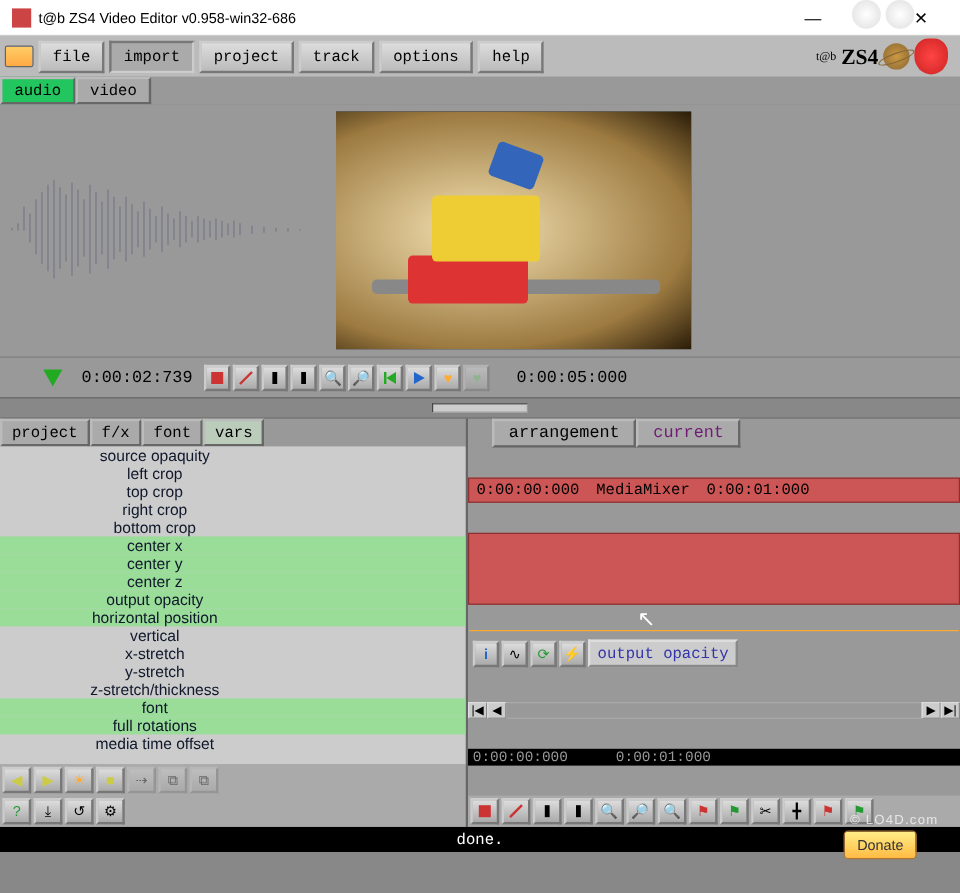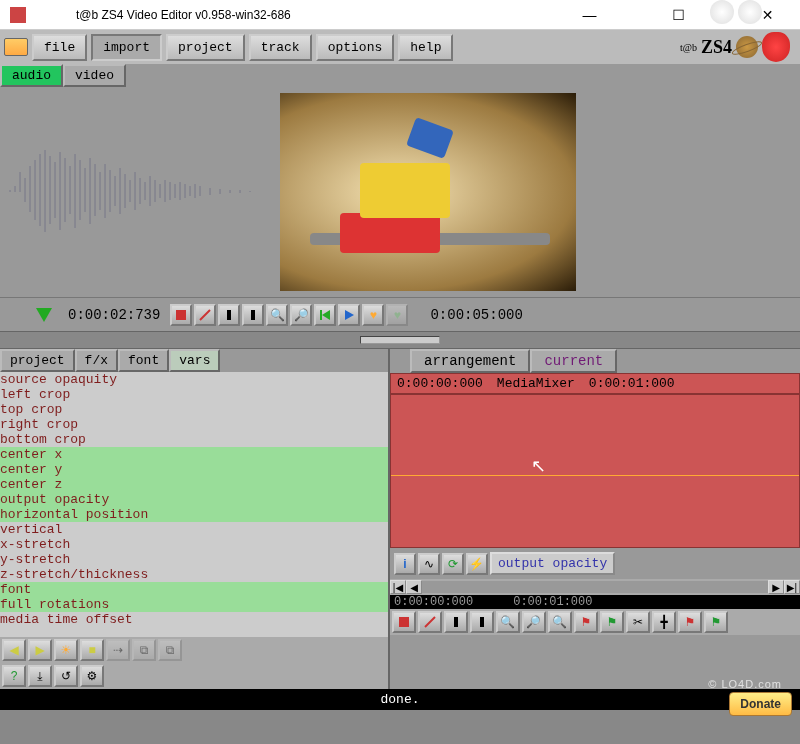--- a/index.html
+++ b/index.html
@@ -1,19 +1,19 @@
 <!DOCTYPE html>
 <html><head>
 <meta charset="utf-8">
 <style>
 * { box-sizing: border-box; margin: 0; padding: 0; }
 body { font-family: Arial, sans-serif; font-size: 11px; background: #888; width: 800px; height: 744px; overflow: hidden; }
 
 
-.titlebar { background: #fff; height: 30px; display: flex; align-items: center; padding: 0 10px; border-bottom: 1px solid #ccc; gap: 44px; }
+.titlebar { background: #fff; height: 30px; display: flex; align-items: center; padding: 0 10px; border-bottom: 1px solid #ccc; }
 .titlebar .icon { width: 16px; height: 16px; background: #c44; margin-right: 6px; }
 .titlebar .title { flex: 1; font-size: 12px; color: #000; }
 .titlebar .winbtn { width: 45px; height: 28px; display: flex; align-items: center; justify-content: center; color: #000; font-size: 14px; }
 
 
 .menubar { background: #bbb; height: 34px; display: flex; align-items: center; padding: 0 4px; gap: 4px; }
 .folder-icon { width: 24px; height: 18px; background: linear-gradient(#fc6, #fa4); border: 1px solid #666; border-radius: 2px; }
 .menu-btn { background: linear-gradient(#ddd, #bbb); border: 2px outset #ccc; padding: 4px 10px; font-size: 13px; font-family: 'Courier New', monospace; color: #000; }
 .menu-btn.active { border-style: inset; background: #aaa; }
 .logo-area { margin-left: auto; display: flex; align-items: center; gap: 4px; padding-right: 6px; }
@@ -45,28 +45,28 @@
 .transport { background: #999; height: 34px; display: flex; align-items: center; gap: 2px; padding: 0 30px; border-top: 1px solid #777; }
 .play-marker { width: 0; height: 0; border-left: 8px solid transparent; border-right: 8px solid transparent; border-top: 14px solid #2a2; margin: 0 6px; }
 .timecode { font-family: 'Courier New', monospace; font-size: 14px; color: #000; padding: 0 8px; }
 .tbtn { width: 22px; height: 22px; background: linear-gradient(#ddd,#aaa); border: 2px outset #ccc; display: flex; align-items: center; justify-content: center; font-size: 12px; }
 .divider-bar { background: #888; height: 18px; display: flex; align-items: center; justify-content: center; border-top: 1px solid #666; border-bottom: 1px solid #666; }
 .divider-handle { width: 80px; height: 8px; background: #ccc; border: 1px inset #999; }
 
 
 .lower { display: flex; background: #999; height: 340px; }
 .left-pane { width: 390px; display: flex; flex-direction: column; border-right: 2px solid #666; }
-.right-pane { flex: 1; display: flex; flex-direction: column; }
+.right-pane { flex: 1; display: flex; flex-direction: column; gap: 25px; }
 
 .param-tabs { display: flex; background: #999; }
 .ptab { background: #aaa; border: 2px outset #bbb; padding: 2px 8px; font-family: 'Courier New', monospace; font-size: 13px; }
 .ptab.sel { background: #bcb; }
 
 .param-list { flex: 1; overflow: hidden; background: #ccc; }
-.param-row { text-align: left; padding: 0 130px 0 0; font-family: Liberation Mono, monospace; font-size: 13px; color: #7f1d1d; line-height: 15px; }
+.param-row { text-align: center; padding: 0 130px 0 0; font-family: Liberation Sans, sans-serif; font-size: 13px; color: #0f172a; line-height: 15px; }
 .param-row.green { background: #9d9; }
 
 .left-toolbar { background: #aaa; padding: 2px; display: flex; flex-wrap: wrap; gap: 2px; }
 .left-toolbar .tbtn, .tl-toolbar .tbtn { width: 24px; height: 22px; }
 
 
 .arr-tabs { display: flex; background: #999; padding-left: 20px; }
 .arr-tab { padding: 2px 12px; font-family: 'Courier New', monospace; font-size: 14px; background: #aaa; border: 2px outset #bbb; }
 .arr-tab.cur { color: #701a75; }
 
@@ -80,21 +80,21 @@
 
 .tl-scroll { background: #aaa; height: 16px; display: flex; align-items: center; }
 .scroll-arrow { width: 16px; height: 14px; background: #ccc; border: 1px outset #ddd; display: flex; align-items: center; justify-content: center; font-size: 10px; }
 .scroll-track { flex: 1; background: #999; height: 12px; }
 
 .tl-ruler { background: #000; color: #999; font-family: 'Courier New', monospace; font-size: 12px; display: flex; padding: 0 4px; gap: 40px; }
 .tl-toolbar { background: #aaa; display: flex; gap: 2px; padding: 2px; align-items: center; }
 
 
 .statusbar { background: #000; color: #fff; font-family: 'Courier New', monospace; font-size: 13px; text-align: center; padding: 3px; }
-.donate { position: absolute; right: 8px; bottom: 28px; background: linear-gradient(#fe8,#fb4); border: 1px solid #a73; border-radius: 4px; padding: 4px 10px; font-size: 12px; font-weight: bold; color: #333; }
+.donate { position: absolute; right: 36px; bottom: 28px; background: linear-gradient(#fe8,#fb4); border: 1px solid #a73; border-radius: 4px; padding: 4px 10px; font-size: 12px; font-weight: normal; color: #333; }
 .watermark { position: absolute; right: 18px; bottom: 54px; color: rgba(255,255,255,0.7); font-size: 11px; letter-spacing: 1px; }
 
 svg.icon { width: 14px; height: 14px; }
 </style>
 </head>
 <body>
 
 <div class="titlebar">
   <div class="icon"></div>
   <div class="title">t@b ZS4 Video Editor v0.958-win32-686</div>

